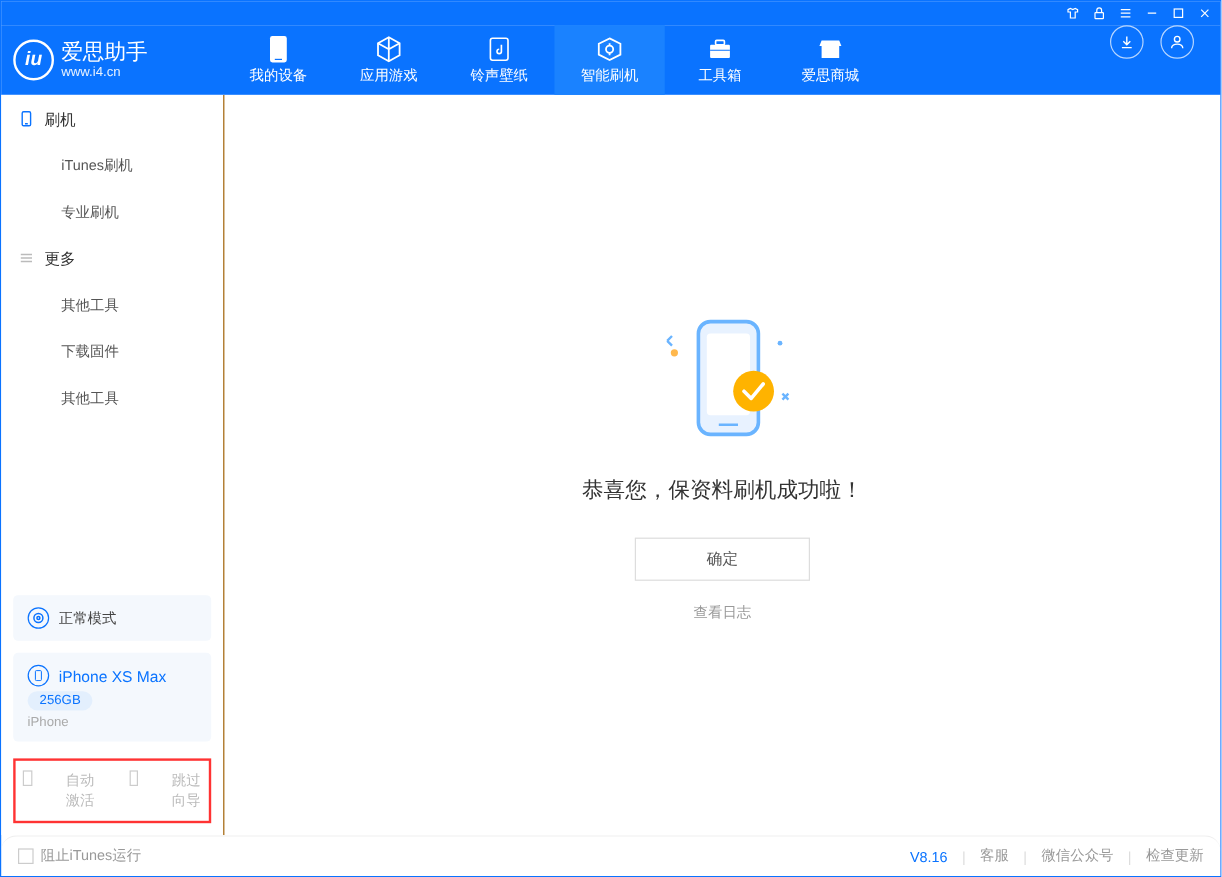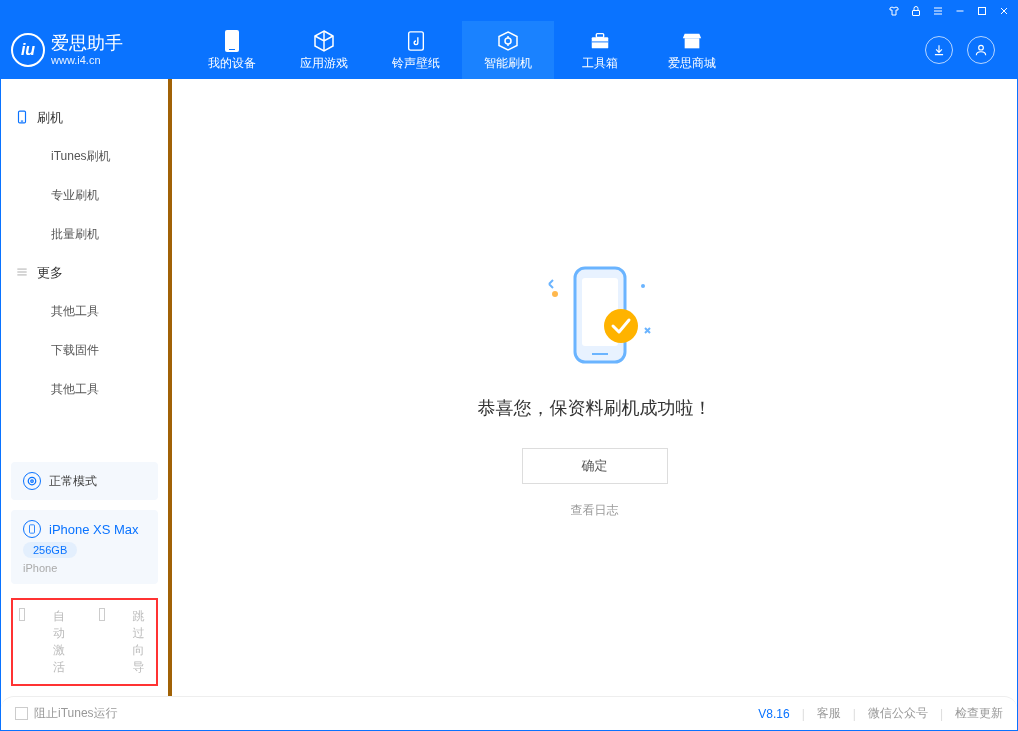--- a/index.html
+++ b/index.html
@@ -1,33 +1,33 @@
 <!DOCTYPE html>
 <html><head>
 <meta charset="utf-8">
 <style>
 * { margin: 0; padding: 0; box-sizing: border-box; font-family: "Microsoft YaHei", "PingFang SC", sans-serif; }
 body { background: #f5f5f5; display: flex; justify-content: center; align-items: center; min-height: 100vh; }
 .window { width: 1018px; height: 731px; background: #fff; border: 1px solid #0a73ff; display: flex; flex-direction: column; position: relative; }
 .titlebar { height: 20px; background: #0a73ff; display: flex; justify-content: flex-end; align-items: center; padding: 0 6px; gap: 8px; }
 .titlebar-icon { width: 14px; height: 14px; color: #fff; display: flex; align-items: center; justify-content: center; cursor: pointer; font-size: 12px; }
-.header { height: 58px; background: #0a73ff; display: flex; align-items: center; padding: 0 10px; }
+.header { height: 58px; background: #0a73ff; display: flex; padding: 0 10px; }
 .logo-block { display: flex; align-items: center; min-width: 175px; }
 .logo-circle { width: 34px; height: 34px; border: 2px solid #fff; border-radius: 50%; display: flex; align-items: center; justify-content: center; color: #fff; font-weight: bold; font-size: 16px; margin-right: 6px; font-style: italic; }
 .logo-text { color: #fff; line-height: 1.1; }
 .logo-main { font-size: 18px; font-weight: 500; }
 .logo-sub { font-size: 11px; opacity: 0.9; }
 .nav-tabs { display: flex; height: 100%; }
 .nav-tab { width: 92px; height: 100%; display: flex; flex-direction: column; align-items: center; justify-content: center; color: #fff; font-size: 12px; cursor: pointer; gap: 2px; }
 .nav-tab.active { background: #1a82ff; }
 .nav-tab-icon { width: 24px; height: 24px; display: flex; align-items: center; justify-content: center; }
 .header-right { margin-left: auto; display: flex; gap: 14px; padding-right: 12px; }
 .header-right-icon { width: 28px; height: 28px; border: 1.5px solid rgba(255,255,255,0.7); border-radius: 50%; display: flex; align-items: center; justify-content: center; color: #fff; cursor: pointer; }
 .body { flex: 1; display: flex; overflow: hidden; }
-.sidebar { width: 171px; background: #fff; border-right: 4px solid #a16207; display: flex; flex-direction: column; padding-top: 20px; }
+.sidebar { width: 186px; background: #fff; border-right: 1px solid #a16207; display: flex; flex-direction: column; padding-top: 2px; }
 .sidebar-group-header { display: flex; align-items: center; gap: 8px; padding: 10px 14px; color: #333; font-size: 13px; font-weight: 500; }
 .sidebar-item { padding: 11px 14px 11px 50px; font-size: 12px; color: #555; cursor: pointer; }
 .sidebar-item.active { color: #0a73ff; position: relative; }
 .sidebar-item.active::before { content: ""; position: absolute; left: 0; top: 0; bottom: 0; width: 2px; background: #0a73ff; }
 .sidebar-spacer { flex: 1; }
 .device-card { margin: 6px 10px; background: #f4f8fd; border-radius: 4px; padding: 10px 12px; font-size: 12px; display: flex; align-items: center; gap: 8px; color: #444; }
 .device-card2 { margin: 4px 10px 8px; background: #f4f8fd; border-radius: 4px; padding: 10px 12px; font-size: 12px; }
 .device-name { color: #0a73ff; font-weight: 500; font-size: 13px; }
 .device-storage { display: inline-block; background: #e3effd; color: #0a73ff; border-radius: 10px; padding: 2px 10px; font-size: 11px; margin-top: 4px; }
 .device-type { color: #aaa; font-size: 11px; margin-top: 4px; }
@@ -175,21 +175,20 @@
     <div class="sidebar">
       <div class="sidebar-group-header">
         <span><svg class="grp-icon" viewBox="0 0 24 24" fill="none" stroke="#0a73ff" stroke-width="2">
               <rect x="6" y="2" width="12" height="20" rx="2"></rect>
               <line x1="10" y1="19" x2="14" y2="19"></line>
             </svg></span>
         <span>刷机</span>
       </div>
       <div class="sidebar-item"><span>iTunes刷机</span></div>
       <div class="sidebar-item"><span>专业刷机</span></div>
-      <div class="sidebar-item"><span>批量刷机</span></div>
 
       <div class="sidebar-group-header">
         <span><svg class="grp-icon" viewBox="0 0 24 24" fill="none" stroke="#bbb" stroke-width="2">
               <line x1="4" y1="7" x2="20" y2="7"></line>
               <line x1="4" y1="12" x2="20" y2="12"></line>
               <line x1="4" y1="17" x2="20" y2="17"></line>
             </svg></span>
         <span>更多</span>
       </div>
       <div class="sidebar-item"><span>其他工具</span></div>

